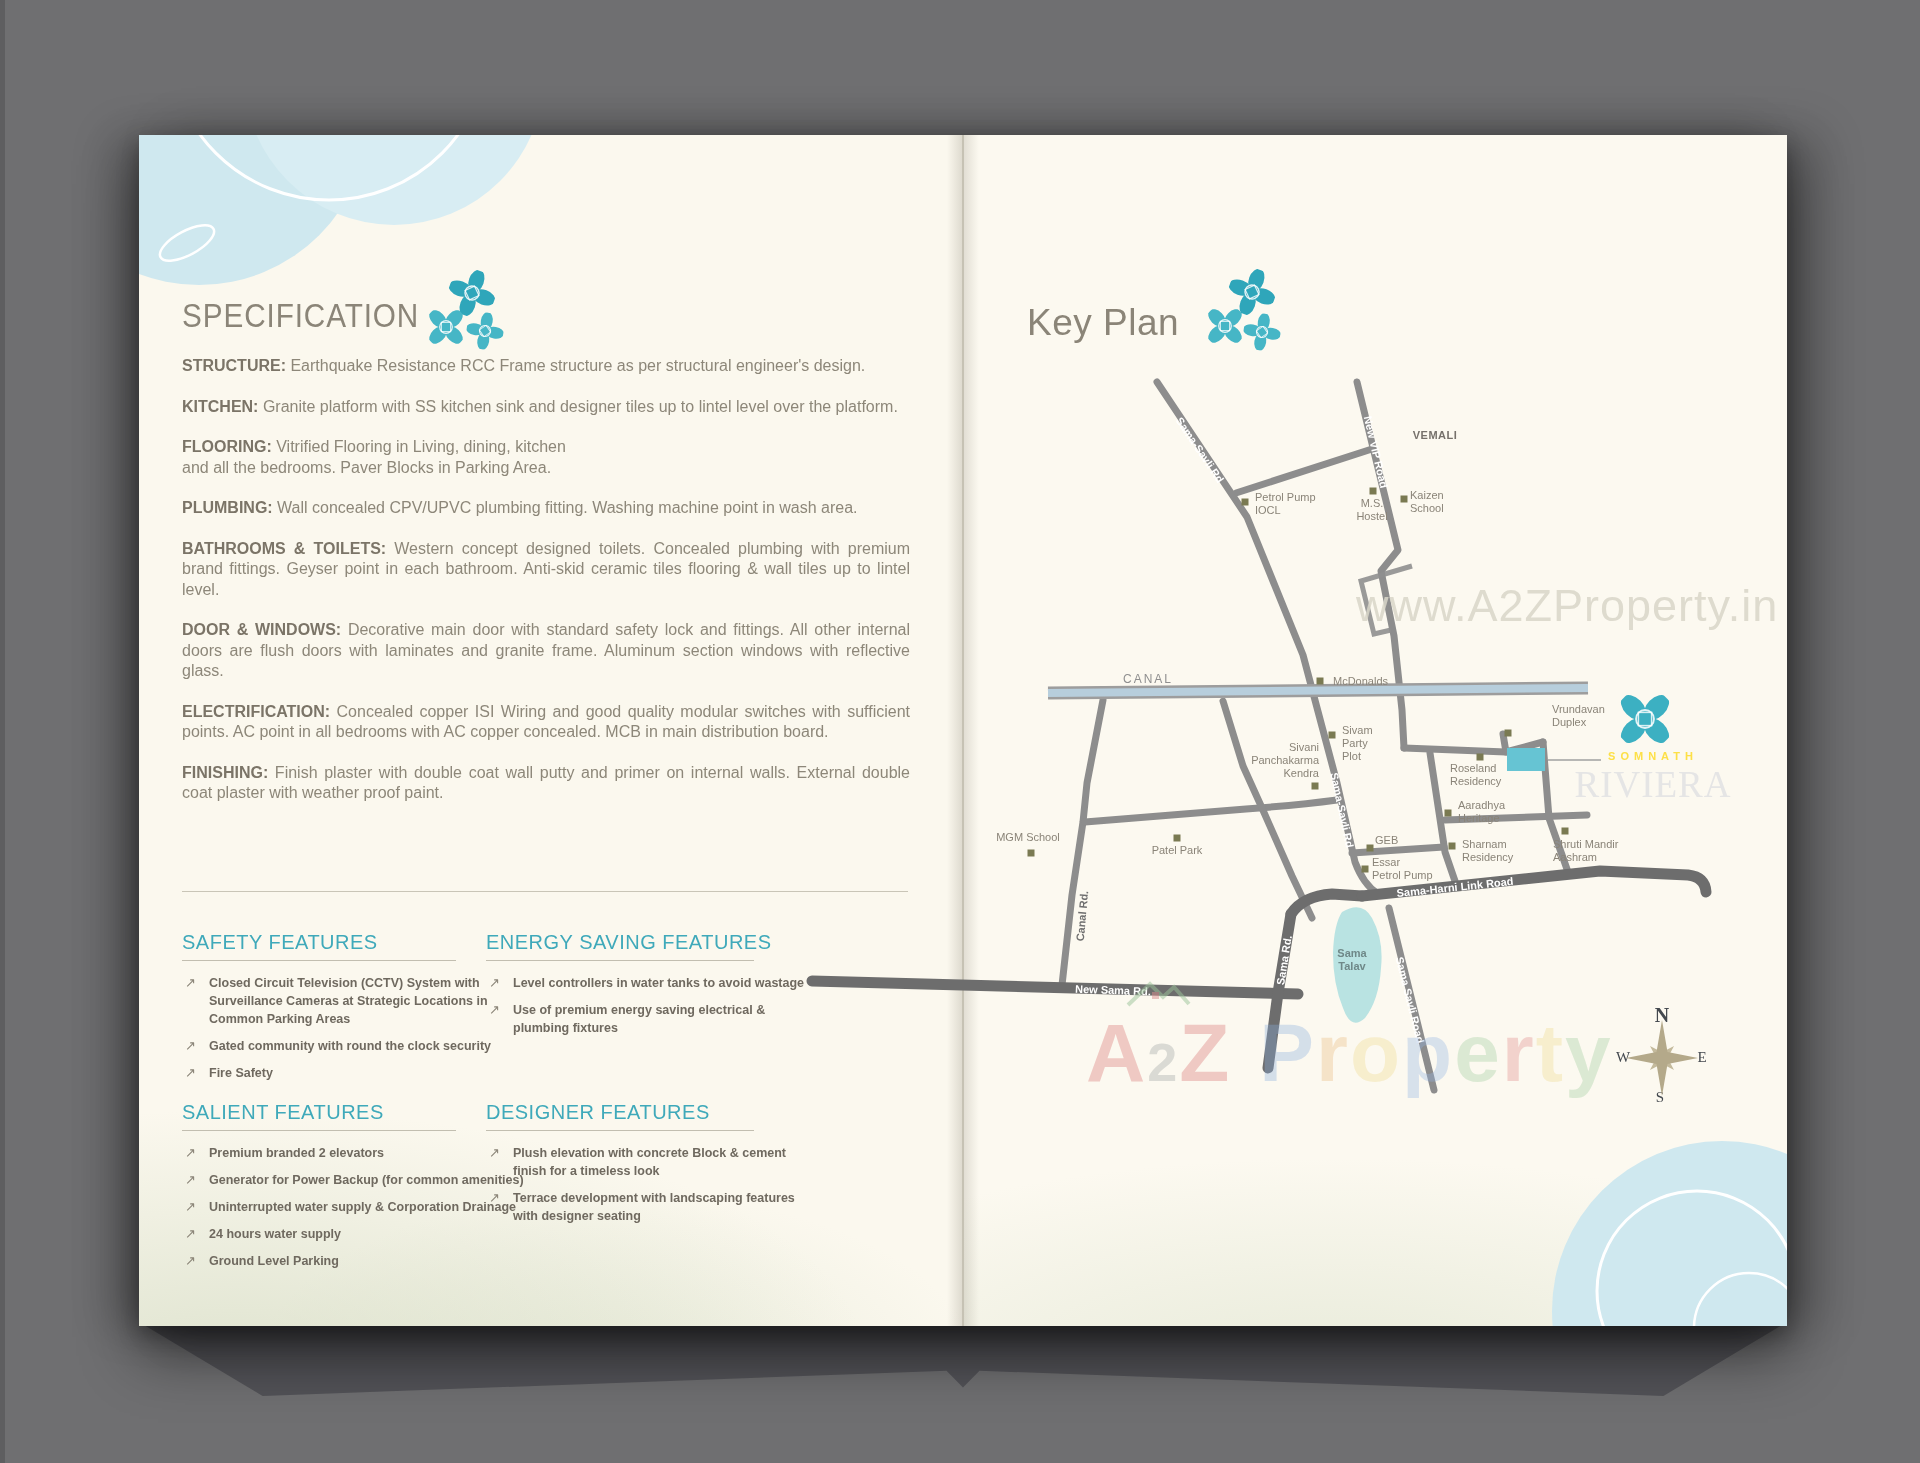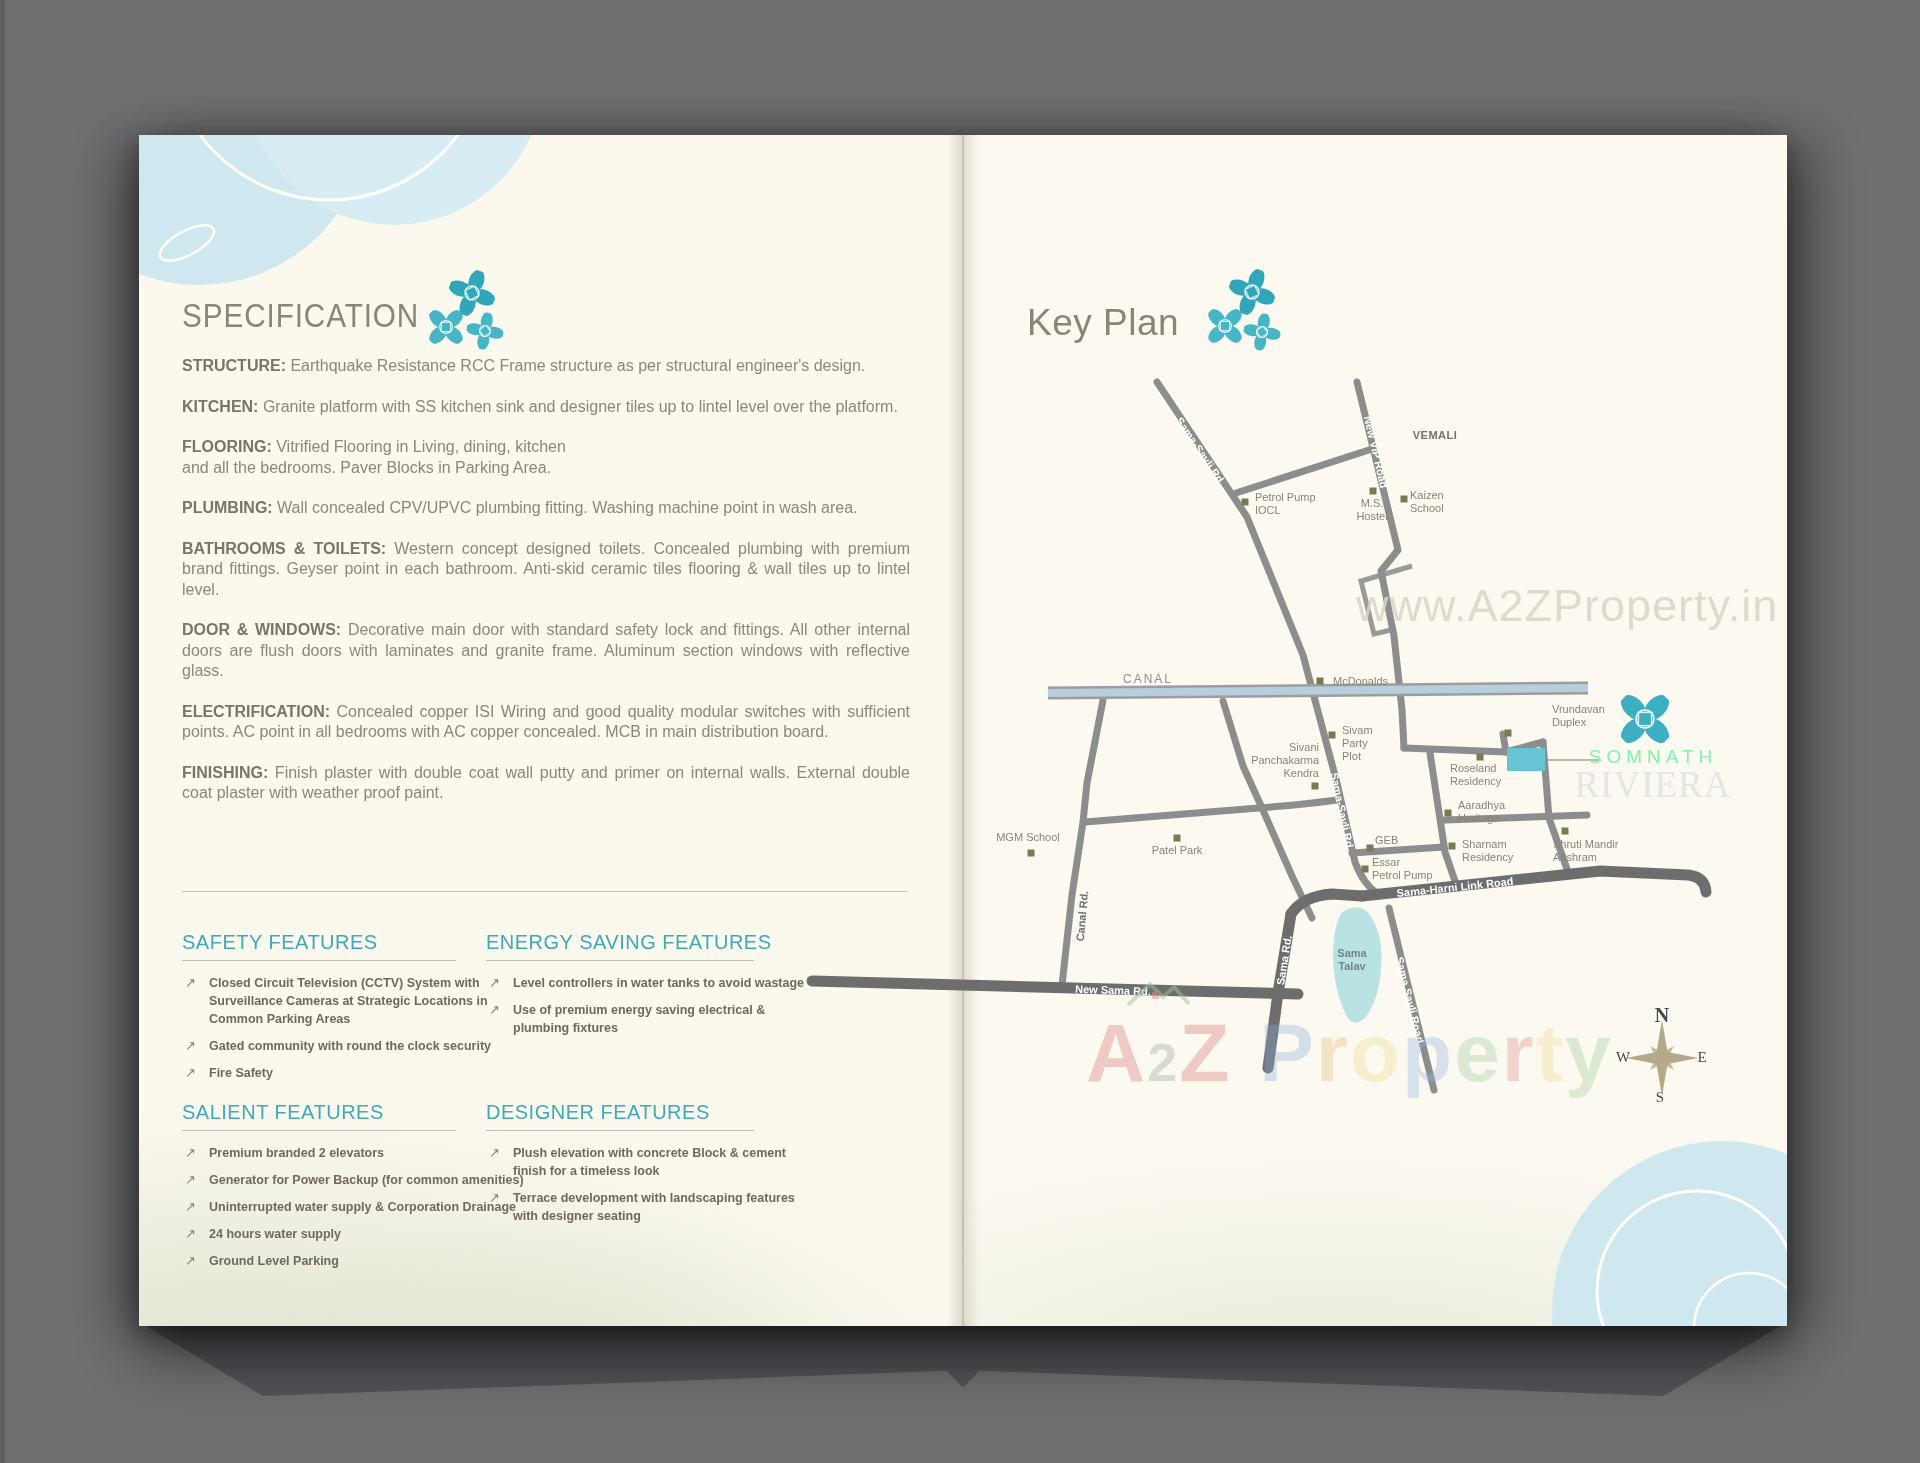--- a/index.html
+++ b/index.html
@@ -55,21 +55,21 @@
   #labels{position:absolute;left:0;top:0;width:1920px;height:1463px;z-index:6;pointer-events:none;}
   .mp{position:absolute;font-size:11px;color:#8a8478;line-height:1.2;white-space:pre;}
   .mp.bold{font-weight:bold;color:#76716b;letter-spacing:.5px;}
   .mp.water{font-weight:bold;color:#6f8888;}
   .mp.canal-l{font-size:12px;letter-spacing:2px;color:#8f8f8f;}
   .mp.al{text-align:left;} .mp.ac{text-align:center;} .mp.ar{text-align:right;}
   .mr{position:absolute;font-size:11px;font-weight:bold;color:#fff;white-space:nowrap;}
 
   
   #logo{position:absolute;left:1570px;top:748px;width:166px;text-align:center;z-index:7;}
-  #logo .l1{font-size:19px;font-weight:normal;letter-spacing:5px;color:#86efac;line-height:17px;}
+  #logo .l1{font-size:11px;font-weight:bold;letter-spacing:5px;color:#fde047;line-height:17px;}
   #logo .l2{font-family:"Liberation Serif",serif;font-size:37px;color:#e5e5e5;letter-spacing:1px;line-height:40px;}
   #art{position:absolute;left:0;top:0;width:1920px;height:1463px;z-index:7;pointer-events:none;}
   .cp{position:absolute;font-family:"Liberation Serif",serif;color:#43484e;z-index:7;transform:translate(-50%,-50%);}
   #wm-url{position:absolute;left:1356px;top:580px;font-size:45px;letter-spacing:1px;color:#d9d6c9;opacity:.85;z-index:9;white-space:nowrap;}
   #wm-brand{position:absolute;left:1086px;top:1006px;font-size:82px;font-weight:bold;letter-spacing:2px;
     opacity:.34;z-index:9;white-space:nowrap;}
   #wm-brand .sm{font-size:54px;}
   #wm-brand .gap{display:inline-block;width:28px;}
 </style>
 </head>

